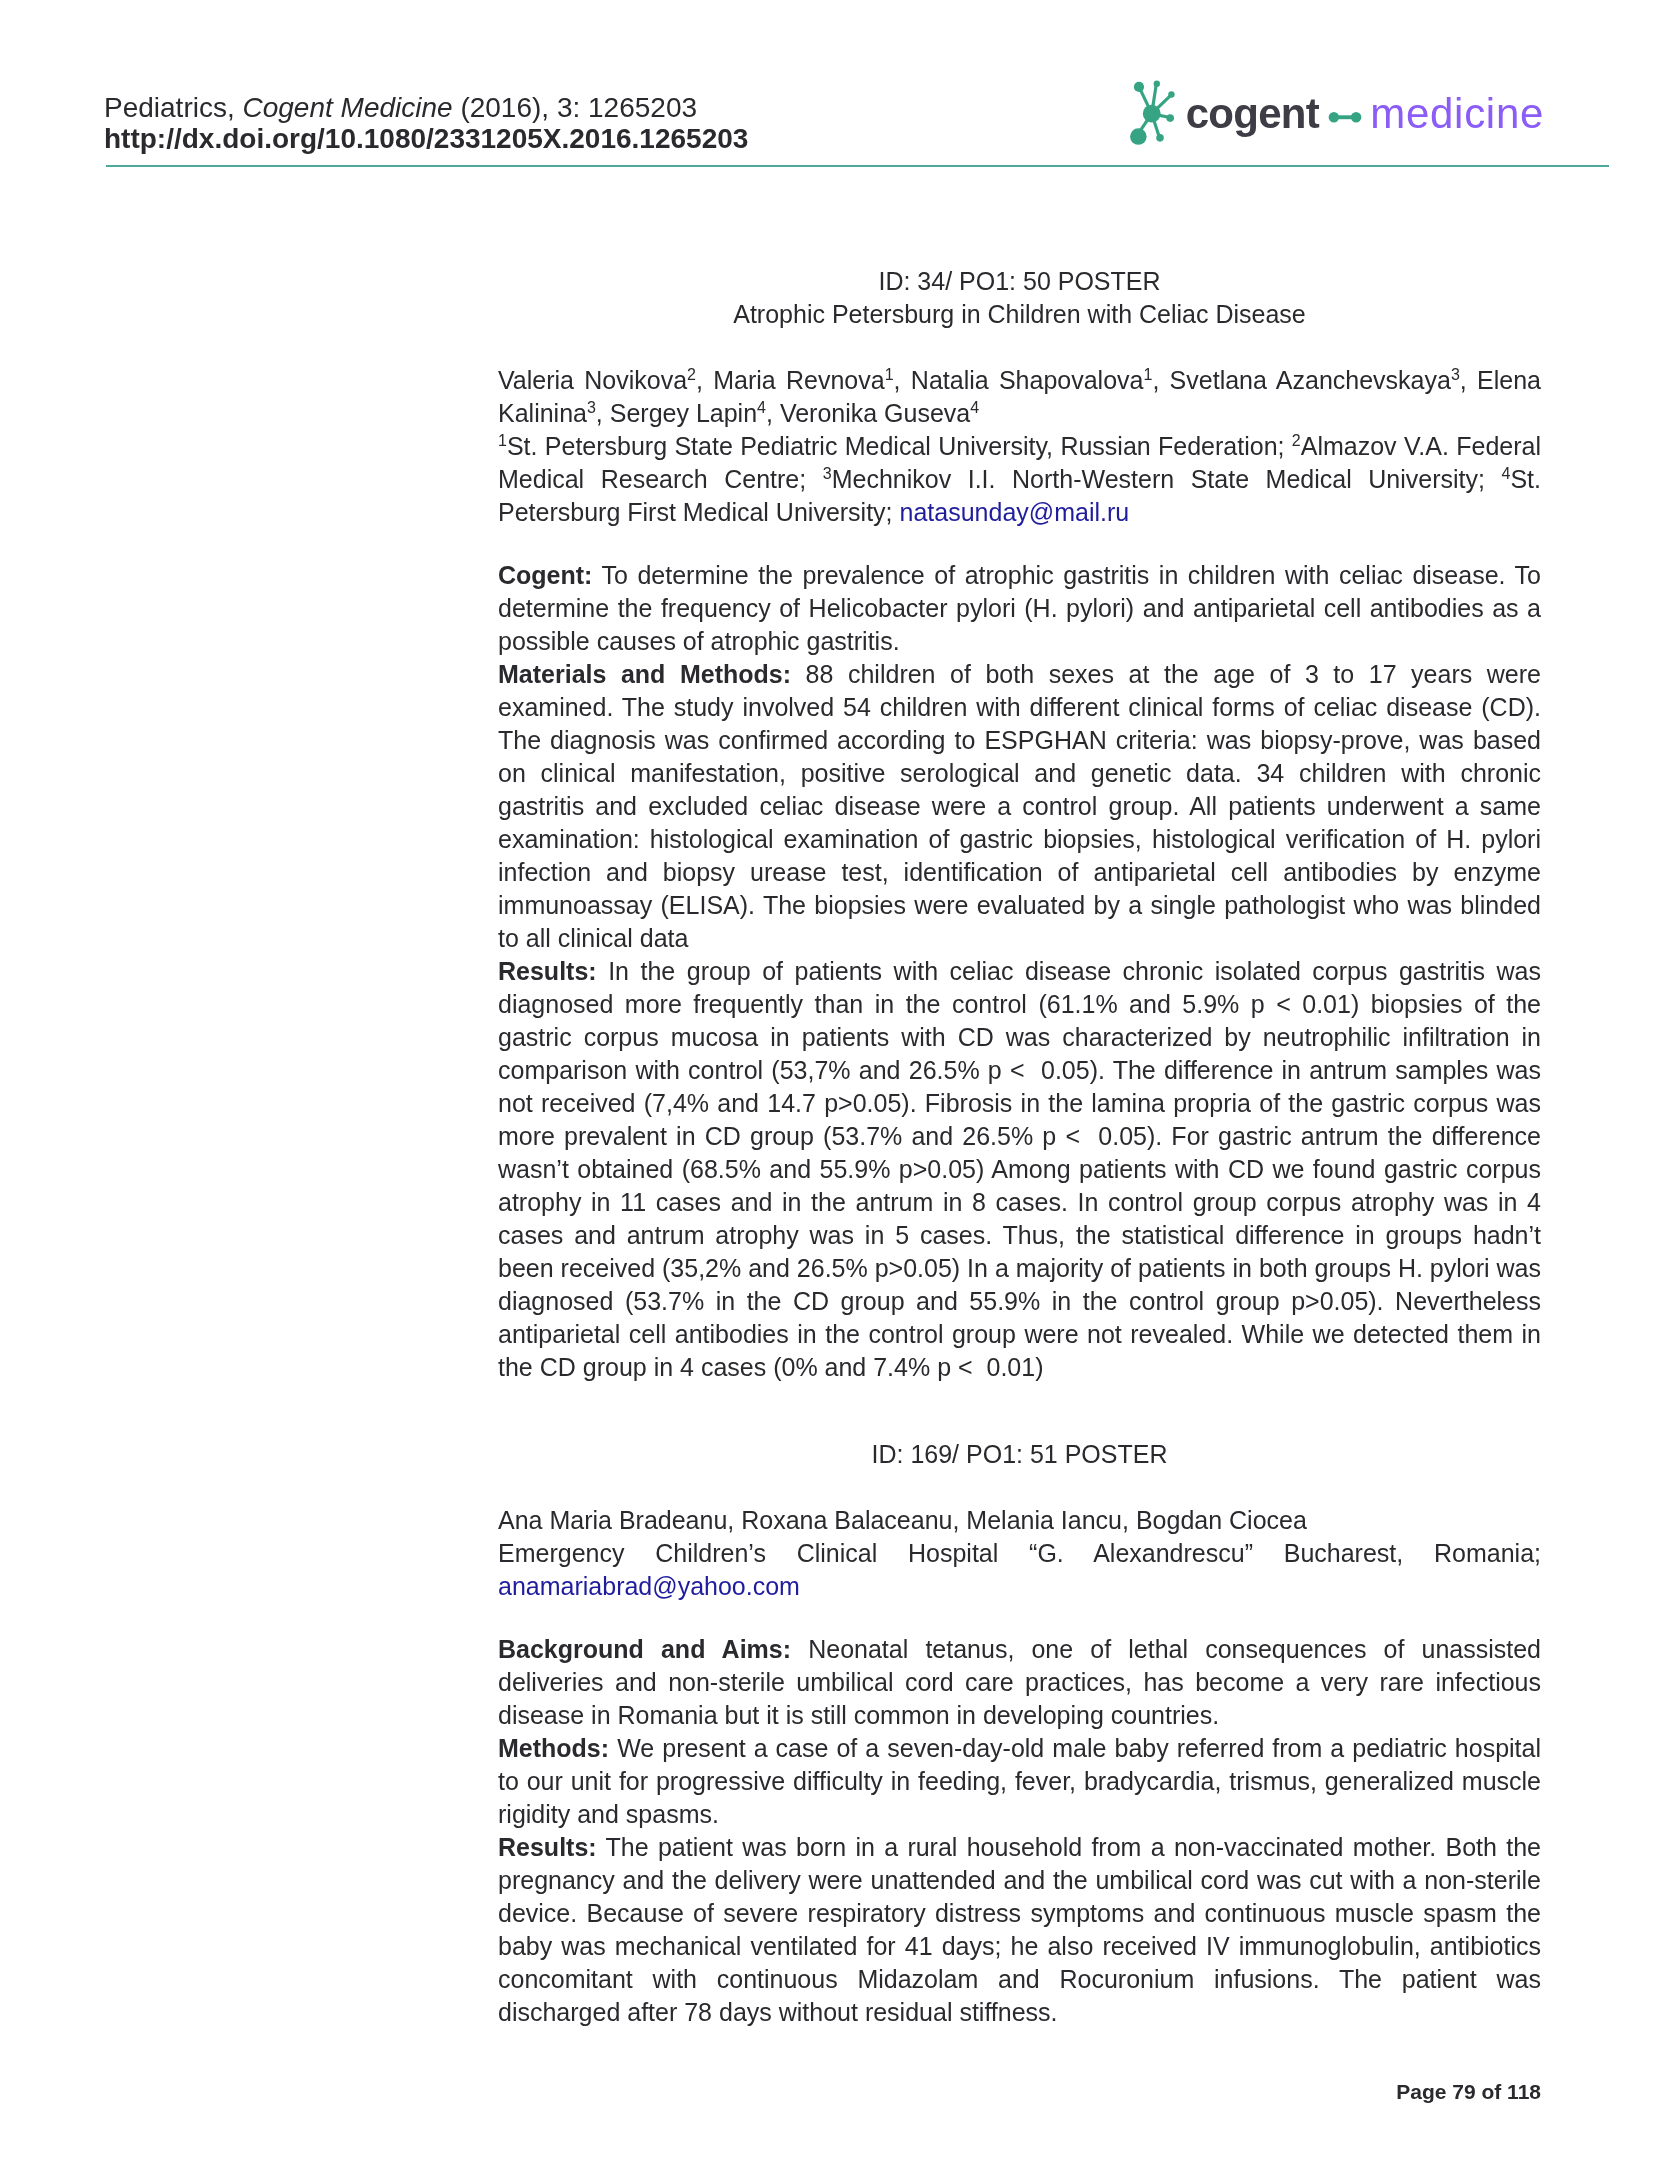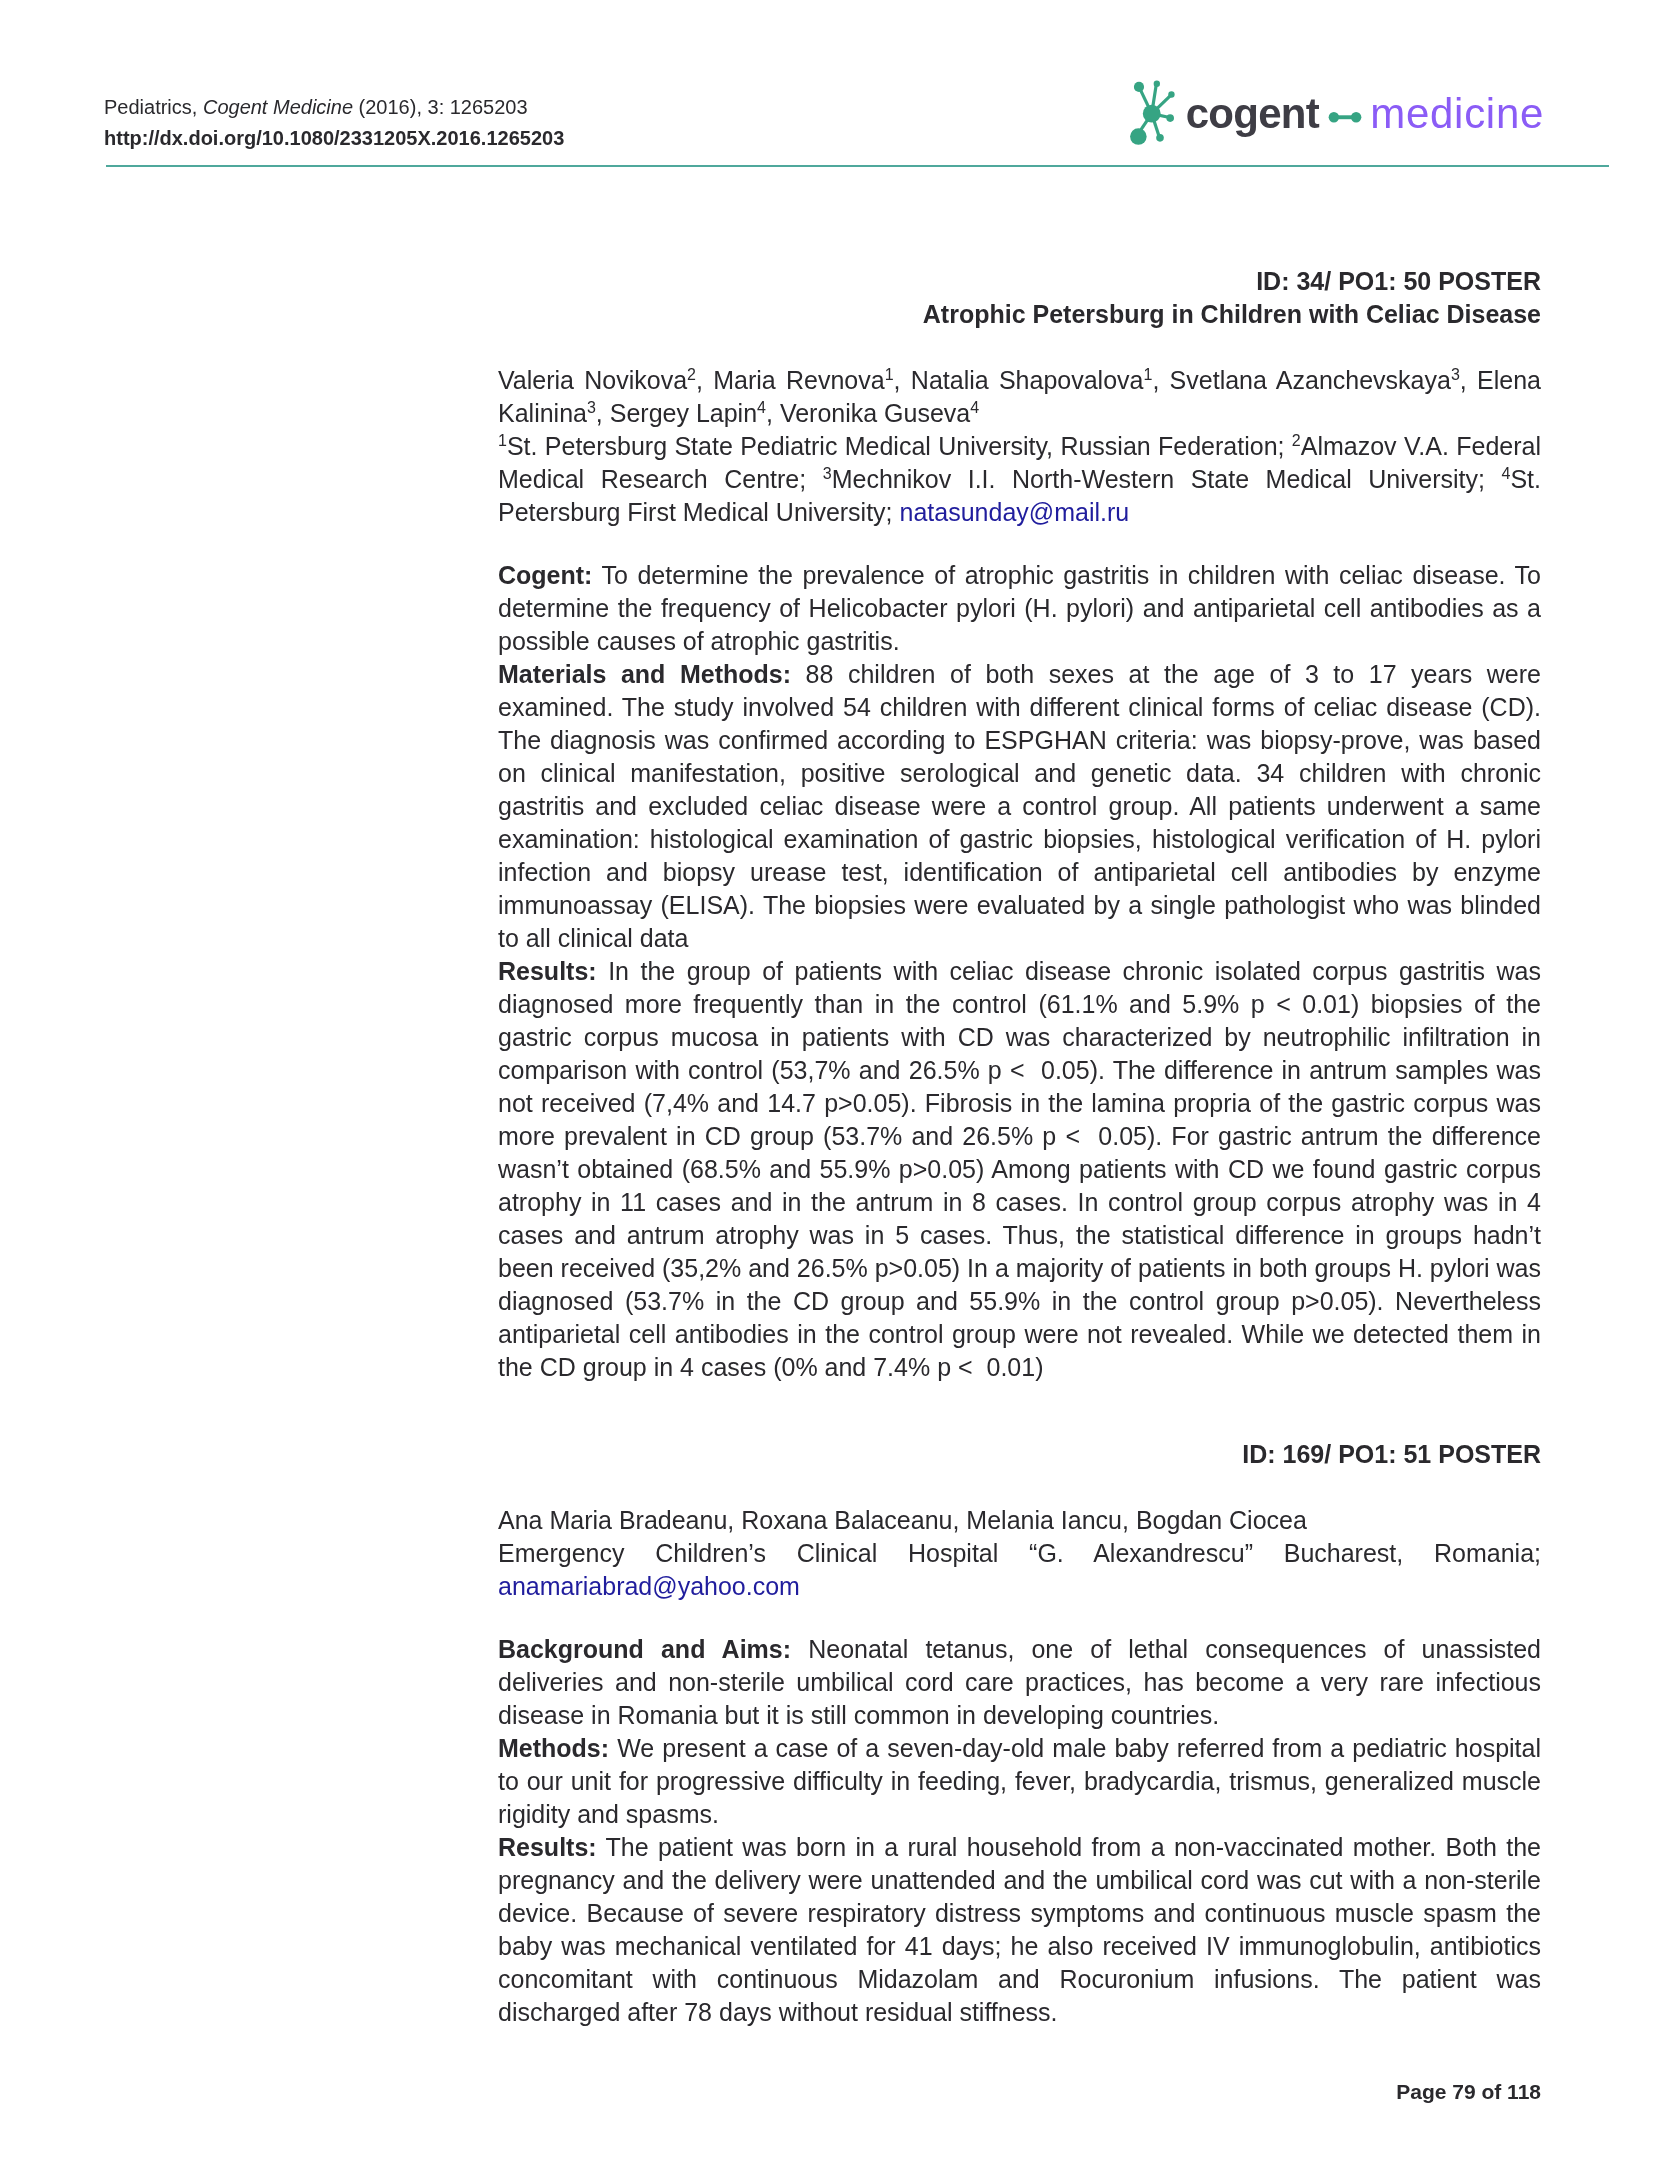--- a/index.html
+++ b/index.html
@@ -11,21 +11,21 @@
     font-family:"Liberation Sans", sans-serif;
     color:#2a292d;
     overflow:hidden;
   }
   p{margin:0;}
   
   .header{
     position:absolute;
     left:104px;
     top:92px;
-    font-size:20px;
+    font-size:28px;
     line-height:31px;
     color:#2a292d;
   }
   .header .doi{font-weight:bold;}
   .header em{font-style:italic;}
   .divider{
     position:absolute;
     left:106px;
     top:165px;
     width:1503px;
@@ -58,21 +58,21 @@
   .content{
     position:absolute;
     left:498px;
     top:265px;
     width:1043px;
     font-size:25px;
     line-height:33px;
     text-align:justify;
     color:#2a292d;
   }
-  .abs-id, .abs-title{font-weight:bold;text-align:right;}
+  .abs-id, .abs-title{font-weight:normal;text-align:center;}
   .authors{margin-top:33px;}
   .affiliations{margin-top:0;}
   .lead-para{margin-top:30px;}
   .abstract2{margin-top:54px;}
   sup{font-size:16px;line-height:0;vertical-align:super;}
   .email{color:#201d9d;text-decoration:none;}
   strong.lead{font-weight:bold;}
   
   .footer{
     position:absolute;

